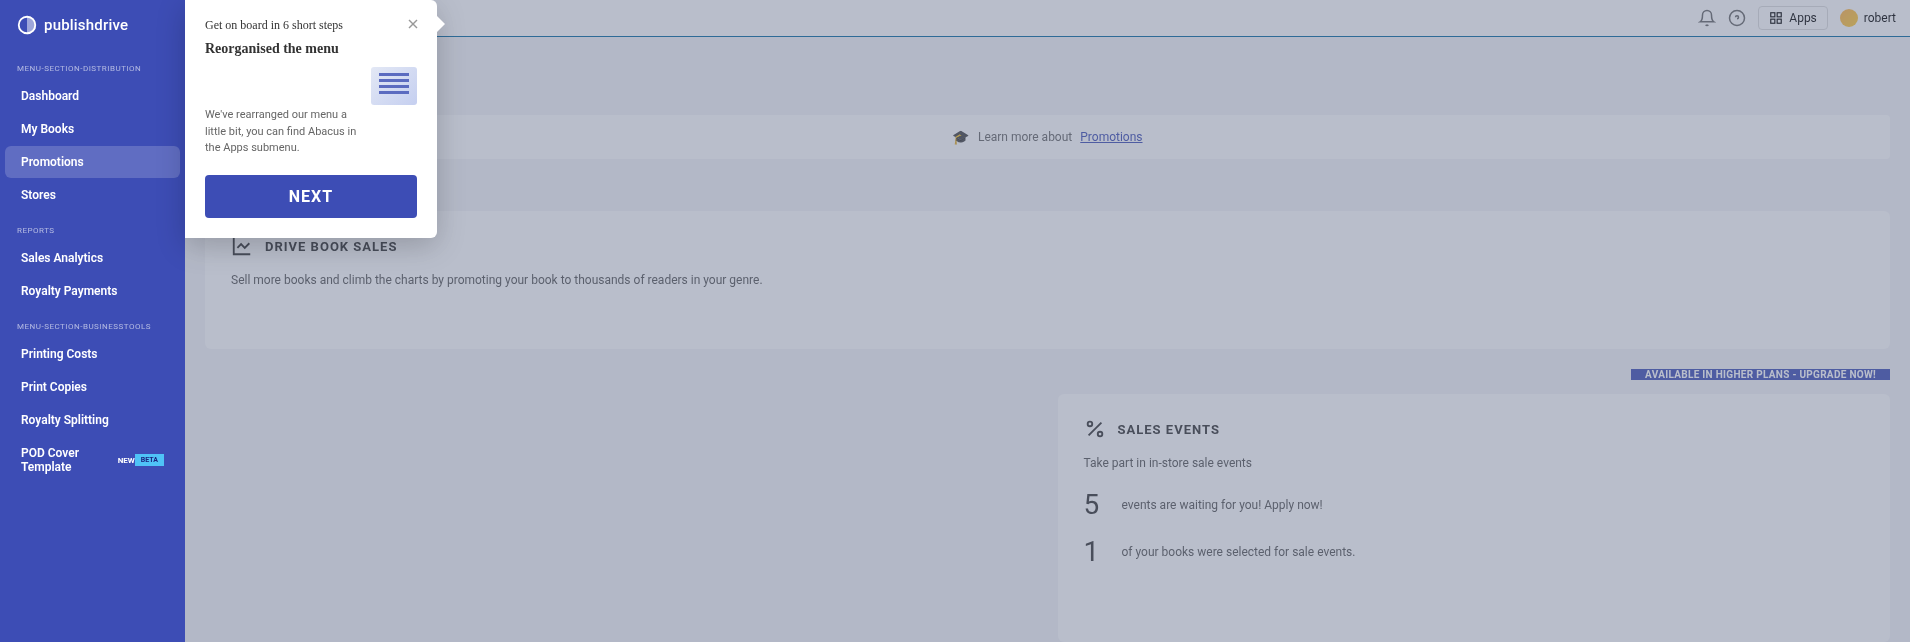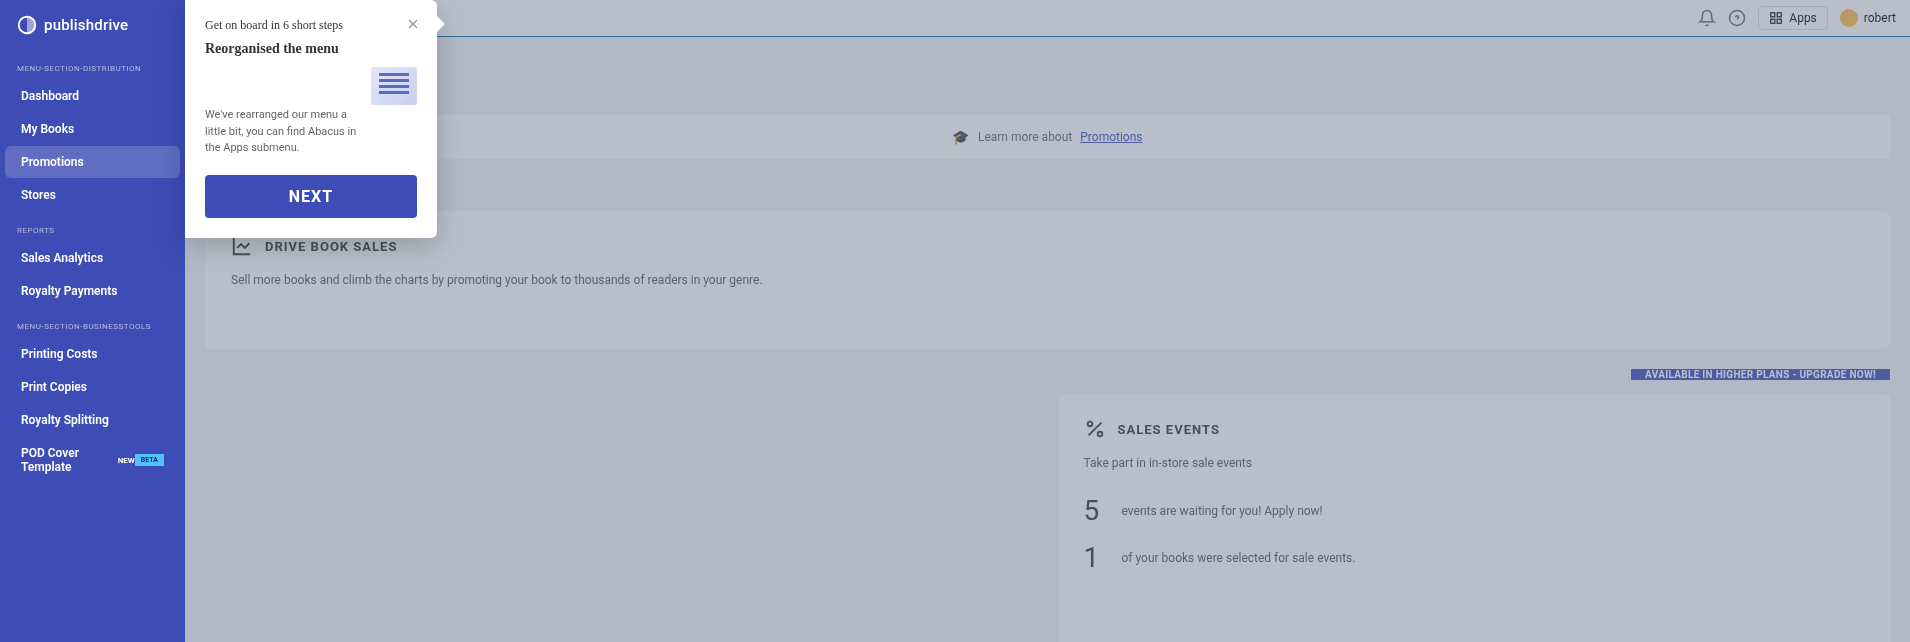--- a/index.html
+++ b/index.html
@@ -144,21 +144,21 @@
     <div class="card" style="visibility:hidden;"></div>
     <div class="card">
       <div class="card-header">
         <svg class="card-icon" viewBox="0 0 24 24" fill="none" stroke="currentColor" stroke-width="2">
             <line x1="19" y1="5" x2="5" y2="19"></line>
             <circle cx="6.5" cy="6.5" r="2.5"></circle>
             <circle cx="17.5" cy="17.5" r="2.5"></circle>
           </svg>
         <div class="card-title">SALES EVENTS</div>
       </div>
-      <div class="card-desc" style="margin-bottom:22px;">Take part in in-store sale events</div>
+      <div class="card-desc" style="margin-bottom:16px;">Take part in in-store sale events</div>
       <div class="stat-row">
         <div class="stat-num">5</div>
         <div class="stat-text">events are waiting for you! Apply now!</div>
       </div>
       <div class="stat-row">
         <div class="stat-num">1</div>
         <div class="stat-text">of your books were selected for sale events.</div>
       </div>
     </div>
   </div>

